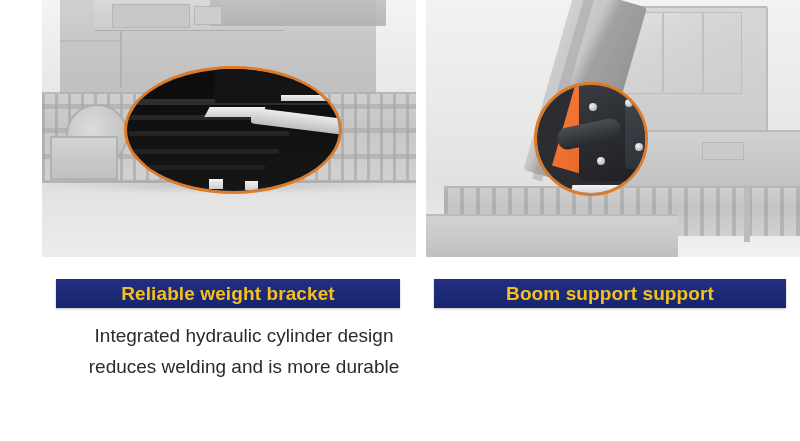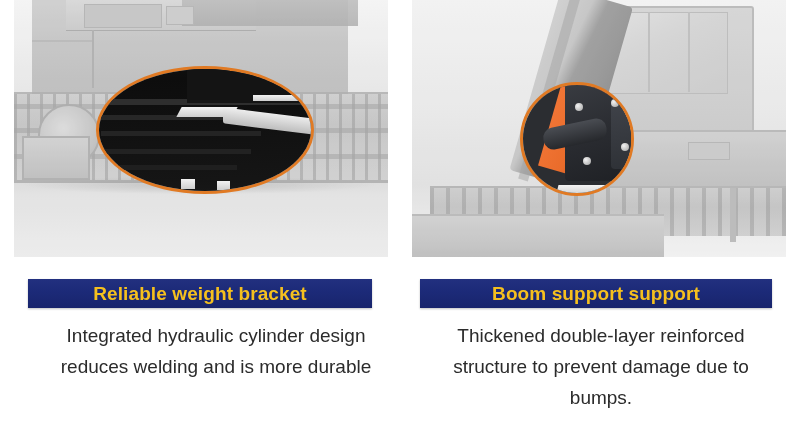--- a/index.html
+++ b/index.html
@@ -17,20 +17,21 @@
     position: relative;
     width: 800px;
     height: 441px;
     background: #ffffff;
   }
   .feature-grid {
     position: absolute;
     inset: 0;
     display: flex;
     flex-direction: row;
+    margin-left: 28px;
   }
   .feature-col {
     position: relative;
     width: 400px;
     height: 441px;
     box-sizing: border-box;
   }
 
   
   .photo-frame {
@@ -392,17 +393,16 @@
               </div>
             </div>
           </div>
         </div>
       </div>
 
       <div class="title-banner">
         <span class="title-text">Boom support support</span>
       </div>
 
-      <div class="desc">Thickened double-layer reinforced structure to prevent damage due to bumps.</div>
     </div>
 
   </div>
 </div>
 
 </body></html>

